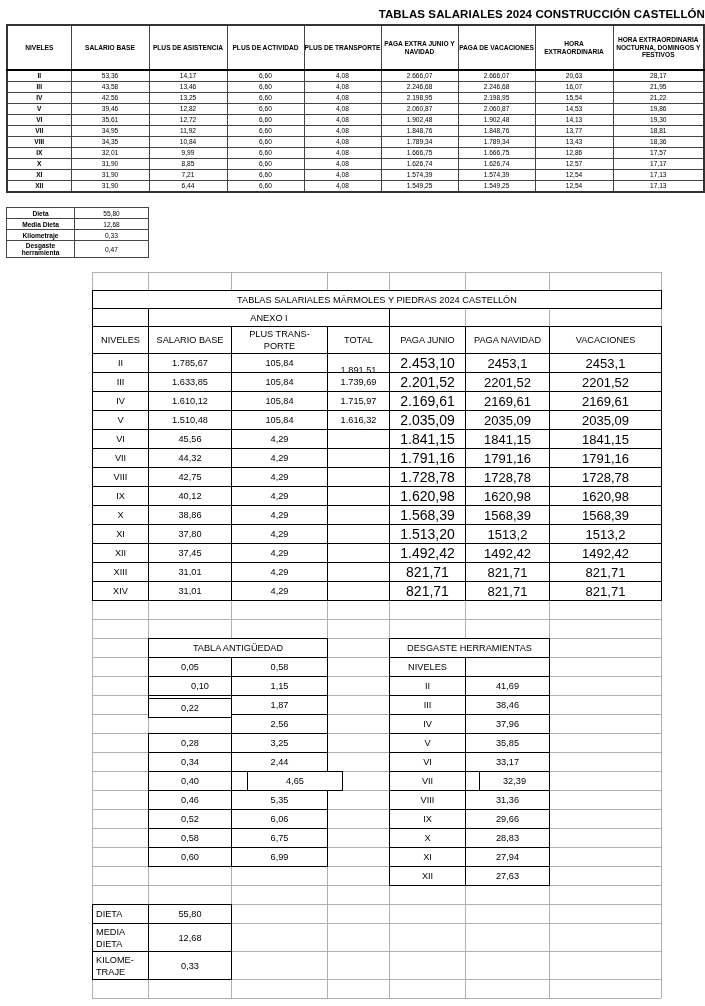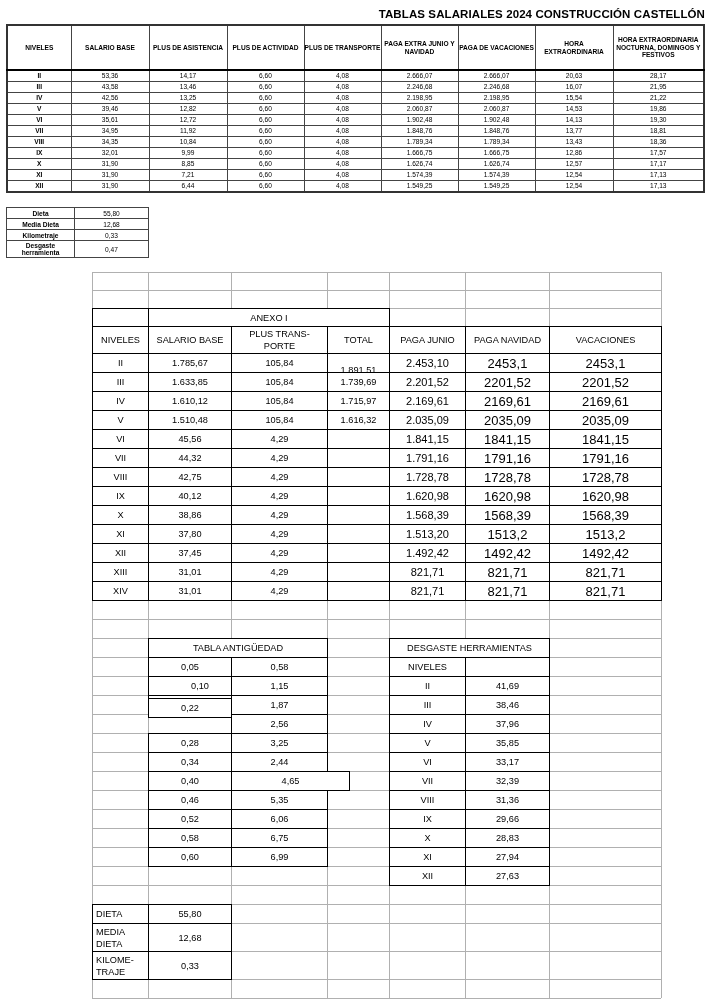--- a/index.html
+++ b/index.html
@@ -19,21 +19,21 @@
   table.extras td.lbl { font-weight: bold; width: 67px; }
   table.extras tr.two td { height: 16px; line-height: 7px; }
 
   
   .sheet { position: absolute; left: 92px; top: 272px; width: 569px; height: 726px; }
   .vline { position: absolute; top: 0; width: 0; border-left: 1px solid #b0b0b0; }
   .hline { position: absolute; height: 0; border-top: 1px solid #b0b0b0; }
   .cell { position: absolute; box-sizing: border-box; display: flex; align-items: center; justify-content: center; text-align: center; font-size: 9.2px; background: #fff; }
   .b { border: 1px solid #000; }
   .big { font-size: 13px; }
-  .sm { font-size: 11px; }
+  .sm { font-size: 14px; }
   .left { justify-content: flex-start; padding-left: 3px; text-align: left; }
 </style>
 </head>
 <body>
 
 <div class="doc-title">TABLAS SALARIALES 2024 CONSTRUCCIÓN CASTELLÓN</div>
 
 <table class="constr">
   <colgroup>
     <col style="width:64px">
@@ -245,20 +245,21 @@
     <div class="hline" style="top: 537px; left: 0px; width: 569px;"></div>
     <div class="hline" style="top: 556px; left: 0px; width: 569px;"></div>
     <div class="hline" style="top: 575px; left: 0px; width: 569px;"></div>
     <div class="hline" style="top: 594px; left: 0px; width: 569px;"></div>
     <div class="hline" style="top: 613px; left: 0px; width: 569px;"></div>
     <div class="hline" style="top: 632px; left: 0px; width: 569px;"></div>
     <div class="hline" style="top: 651px; left: 0px; width: 569px;"></div>
     <div class="hline" style="top: 679px; left: 0px; width: 569px;"></div>
     <div class="hline" style="top: 707px; left: 0px; width: 569px;"></div>
     <div class="hline" style="top: 726px; left: 0px; width: 569px;"></div>
+    <div class="cell b" style="left: 0px; width: 570px; top: 18px; height: 19px;">TABLAS SALARIALES MÁRMOLES Y PIEDRAS 2024 CASTELLÓN</div>
     <div class="cell b" style="left: 0px; width: 57px; top: 36px; height: 19px;"></div>
     <div class="cell b" style="left: 56px; width: 242px; top: 36px; height: 19px;">ANEXO I</div>
     <div class="cell b" style="left: 0px; width: 57px; top: 54px; height: 28px;">NIVELES</div>
     <div class="cell b" style="left: 56px; width: 84px; top: 54px; height: 28px;">SALARIO BASE</div>
     <div class="cell b" style="left: 139px; width: 97px; top: 54px; height: 28px; padding: 0px 14px; line-height: 12px;">PLUS TRANS-PORTE</div>
     <div class="cell b" style="left: 235px; width: 63px; top: 54px; height: 28px;">TOTAL</div>
     <div class="cell b" style="left: 297px; width: 77px; top: 54px; height: 28px;">PAGA JUNIO</div>
     <div class="cell b" style="left: 373px; width: 85px; top: 54px; height: 28px;">PAGA NAVIDAD</div>
     <div class="cell b" style="left: 457px; width: 113px; top: 54px; height: 28px;">VACACIONES</div>
     <div class="cell b" style="left: 0px; width: 57px; top: 81px; height: 20px;">II</div>
@@ -359,21 +360,21 @@
     <div class="cell b" style="left: 373px; width: 85px; top: 404px; height: 20px;">41,69</div>
     <div class="cell b" style="left: 297px; width: 77px; top: 423px; height: 20px;">III</div>
     <div class="cell b" style="left: 373px; width: 85px; top: 423px; height: 20px;">38,46</div>
     <div class="cell b" style="left: 297px; width: 77px; top: 442px; height: 20px;">IV</div>
     <div class="cell b" style="left: 373px; width: 85px; top: 442px; height: 20px;">37,96</div>
     <div class="cell b" style="left: 297px; width: 77px; top: 461px; height: 20px;">V</div>
     <div class="cell b" style="left: 373px; width: 85px; top: 461px; height: 20px;">35,85</div>
     <div class="cell b" style="left: 297px; width: 77px; top: 480px; height: 20px;">VI</div>
     <div class="cell b" style="left: 373px; width: 85px; top: 480px; height: 20px;">33,17</div>
     <div class="cell b" style="left: 297px; width: 77px; top: 499px; height: 20px;">VII</div>
-    <div class="cell b" style="left: 373px; width: 85px; top: 499px; height: 20px;">32,39</div>
+    <div class="cell b" style="left: 387px; width: 71px; top: 499px; height: 20px;">32,39</div>
     <div class="cell b" style="left: 297px; width: 77px; top: 518px; height: 20px;">VIII</div>
     <div class="cell b" style="left: 373px; width: 85px; top: 518px; height: 20px;">31,36</div>
     <div class="cell b" style="left: 297px; width: 77px; top: 537px; height: 20px;">IX</div>
     <div class="cell b" style="left: 373px; width: 85px; top: 537px; height: 20px;">29,66</div>
     <div class="cell b" style="left: 297px; width: 77px; top: 556px; height: 20px;">X</div>
     <div class="cell b" style="left: 373px; width: 85px; top: 556px; height: 20px;">28,83</div>
     <div class="cell b" style="left: 297px; width: 77px; top: 575px; height: 20px;">XI</div>
     <div class="cell b" style="left: 373px; width: 85px; top: 575px; height: 20px;">27,94</div>
     <div class="cell b" style="left: 297px; width: 77px; top: 594px; height: 20px;">XII</div>
     <div class="cell b" style="left: 373px; width: 85px; top: 594px; height: 20px;">27,63</div>
@@ -384,21 +385,21 @@
     <div class="cell b" style="left: 139px; width: 97px; top: 404px; height: 20px;">1,15</div>
     <div class="cell b" style="left: 56px; width: 84px; top: 423px; height: 20px;">0,16</div>
     <div class="cell b" style="left: 139px; width: 97px; top: 423px; height: 20px;">1,87</div>
     <div class="cell b" style="left: 56px; width: 84px; top: 426px; height: 20px;">0,22</div>
     <div class="cell b" style="left: 139px; width: 97px; top: 442px; height: 20px;">2,56</div>
     <div class="cell b" style="left: 56px; width: 84px; top: 461px; height: 20px;">0,28</div>
     <div class="cell b" style="left: 139px; width: 97px; top: 461px; height: 20px;">3,25</div>
     <div class="cell b" style="left: 56px; width: 84px; top: 480px; height: 20px;">0,34</div>
     <div class="cell b" style="left: 139px; width: 97px; top: 480px; height: 20px;">2,44</div>
     <div class="cell b" style="left: 56px; width: 84px; top: 499px; height: 20px;">0,40</div>
-    <div class="cell b" style="left: 139px; width: 119px; top: 499px; height: 20px;">4,65</div>
+    <div class="cell b" style="left: 155px; width: 96px; top: 499px; height: 20px;">4,65</div>
     <div class="cell b" style="left: 56px; width: 84px; top: 518px; height: 20px;">0,46</div>
     <div class="cell b" style="left: 139px; width: 97px; top: 518px; height: 20px;">5,35</div>
     <div class="cell b" style="left: 56px; width: 84px; top: 537px; height: 20px;">0,52</div>
     <div class="cell b" style="left: 139px; width: 97px; top: 537px; height: 20px;">6,06</div>
     <div class="cell b" style="left: 56px; width: 84px; top: 556px; height: 20px;">0,58</div>
     <div class="cell b" style="left: 139px; width: 97px; top: 556px; height: 20px;">6,75</div>
     <div class="cell b" style="left: 56px; width: 84px; top: 575px; height: 20px;">0,60</div>
     <div class="cell b" style="left: 139px; width: 97px; top: 575px; height: 20px;">6,99</div>
     <div class="cell b left" style="left: 0px; width: 57px; top: 632px; height: 20px; line-height: 12px;">DIETA</div>
     <div class="cell b" style="left: 56px; width: 84px; top: 632px; height: 20px;">55,80</div>

